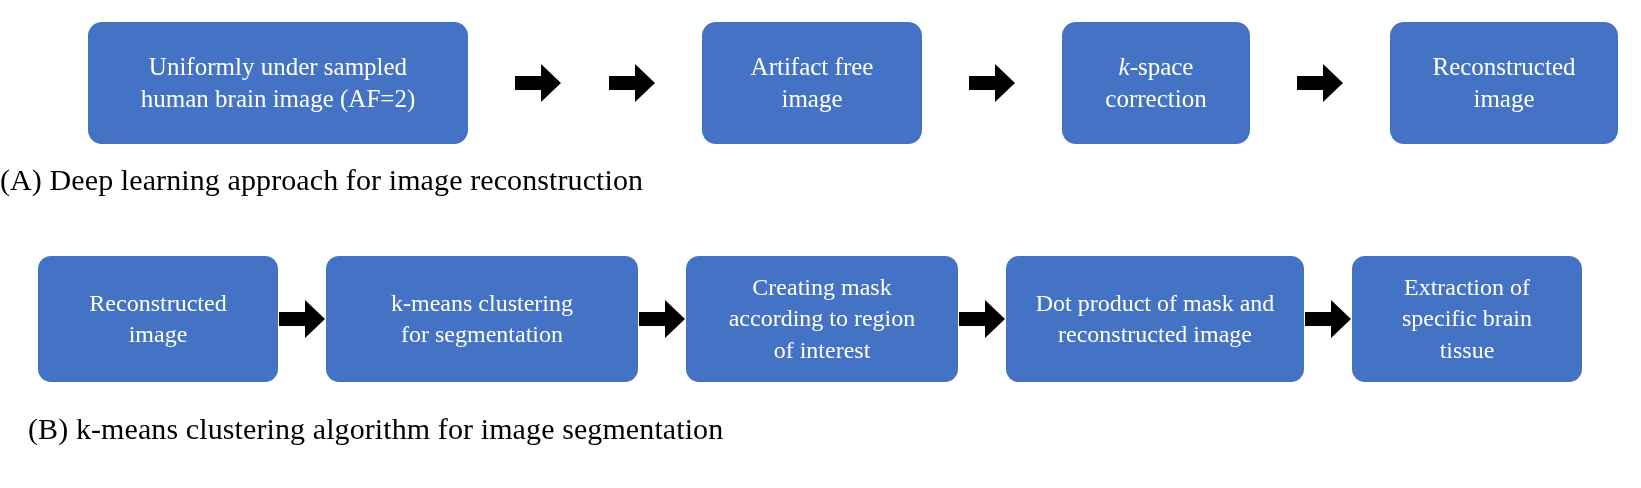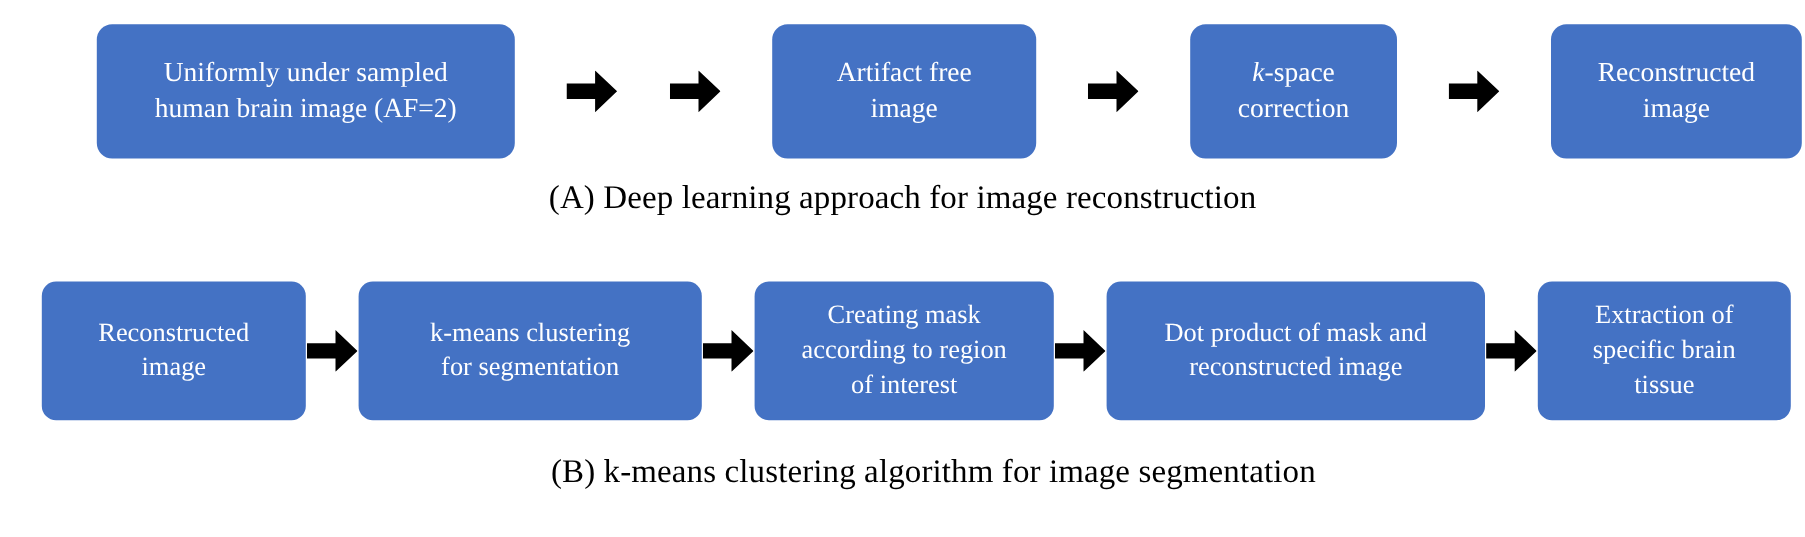--- a/index.html
+++ b/index.html
@@ -74,21 +74,21 @@
     align-items: center;
     justify-content: center;
     height: 100%;
   }
   .arrow svg { display: block; }
 
   .caption {
     position: absolute;
     width: 1641px;
     left: 0;
-    text-align: center;
+    text-align: left;
     color: #000000;
     font-size: 30px;
     letter-spacing: 0.1px;
   }
   #caption-a { top: 163px; }
   #caption-b { top: 412px; padding-left: 28px; }
 </style>
 </head>
 <body>
 
@@ -107,21 +107,21 @@
       </svg>
     </div>
 
 
     <div class="arrow" style="width:48px">
       <svg width="46" height="38" viewBox="0 0 46 38" aria-hidden="true">
         <path d="M0 12 H26 V0 L46 19 L26 38 V26 H0 Z" fill="#000000"></path>
       </svg>
     </div>
 
-    <div class="node" style="width:240px">
+    <div class="node" style="width:220px">
       <span class="node-label">Artifact free
 image</span>
     </div>
 
     <div class="arrow" style="width:48px">
       <svg width="46" height="38" viewBox="0 0 46 38" aria-hidden="true">
         <path d="M0 12 H26 V0 L46 19 L26 38 V26 H0 Z" fill="#000000"></path>
       </svg>
     </div>
 
@@ -174,21 +174,21 @@
 according to region
 of interest</span>
     </div>
 
     <div class="arrow" style="width:48px">
       <svg width="46" height="38" viewBox="0 0 46 38" aria-hidden="true">
         <path d="M0 12 H26 V0 L46 19 L26 38 V26 H0 Z" fill="#000000"></path>
       </svg>
     </div>
 
-    <div class="node" style="width:344px">
+    <div class="node" style="width:298px">
       <span class="node-label">Dot product of mask and
 reconstructed image</span>
     </div>
 
     <div class="arrow" style="width:48px">
       <svg width="46" height="38" viewBox="0 0 46 38" aria-hidden="true">
         <path d="M0 12 H26 V0 L46 19 L26 38 V26 H0 Z" fill="#000000"></path>
       </svg>
     </div>
 

